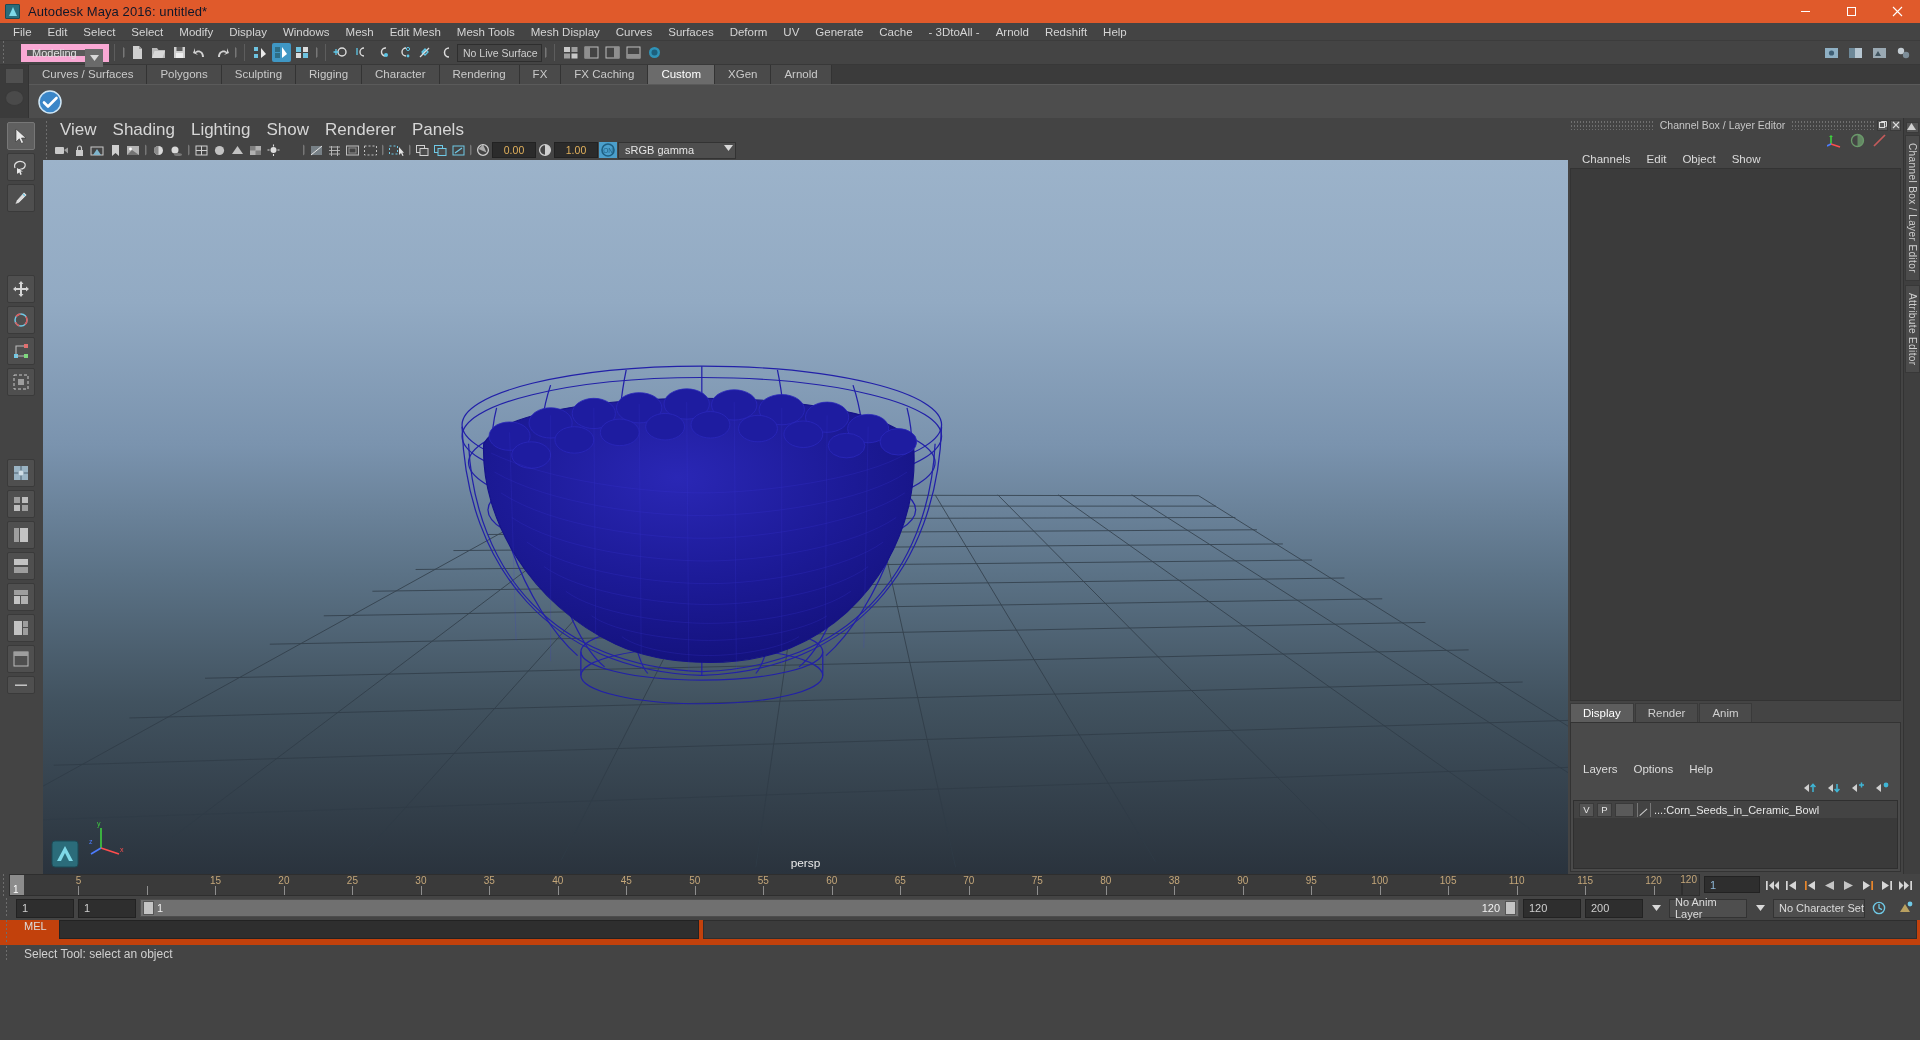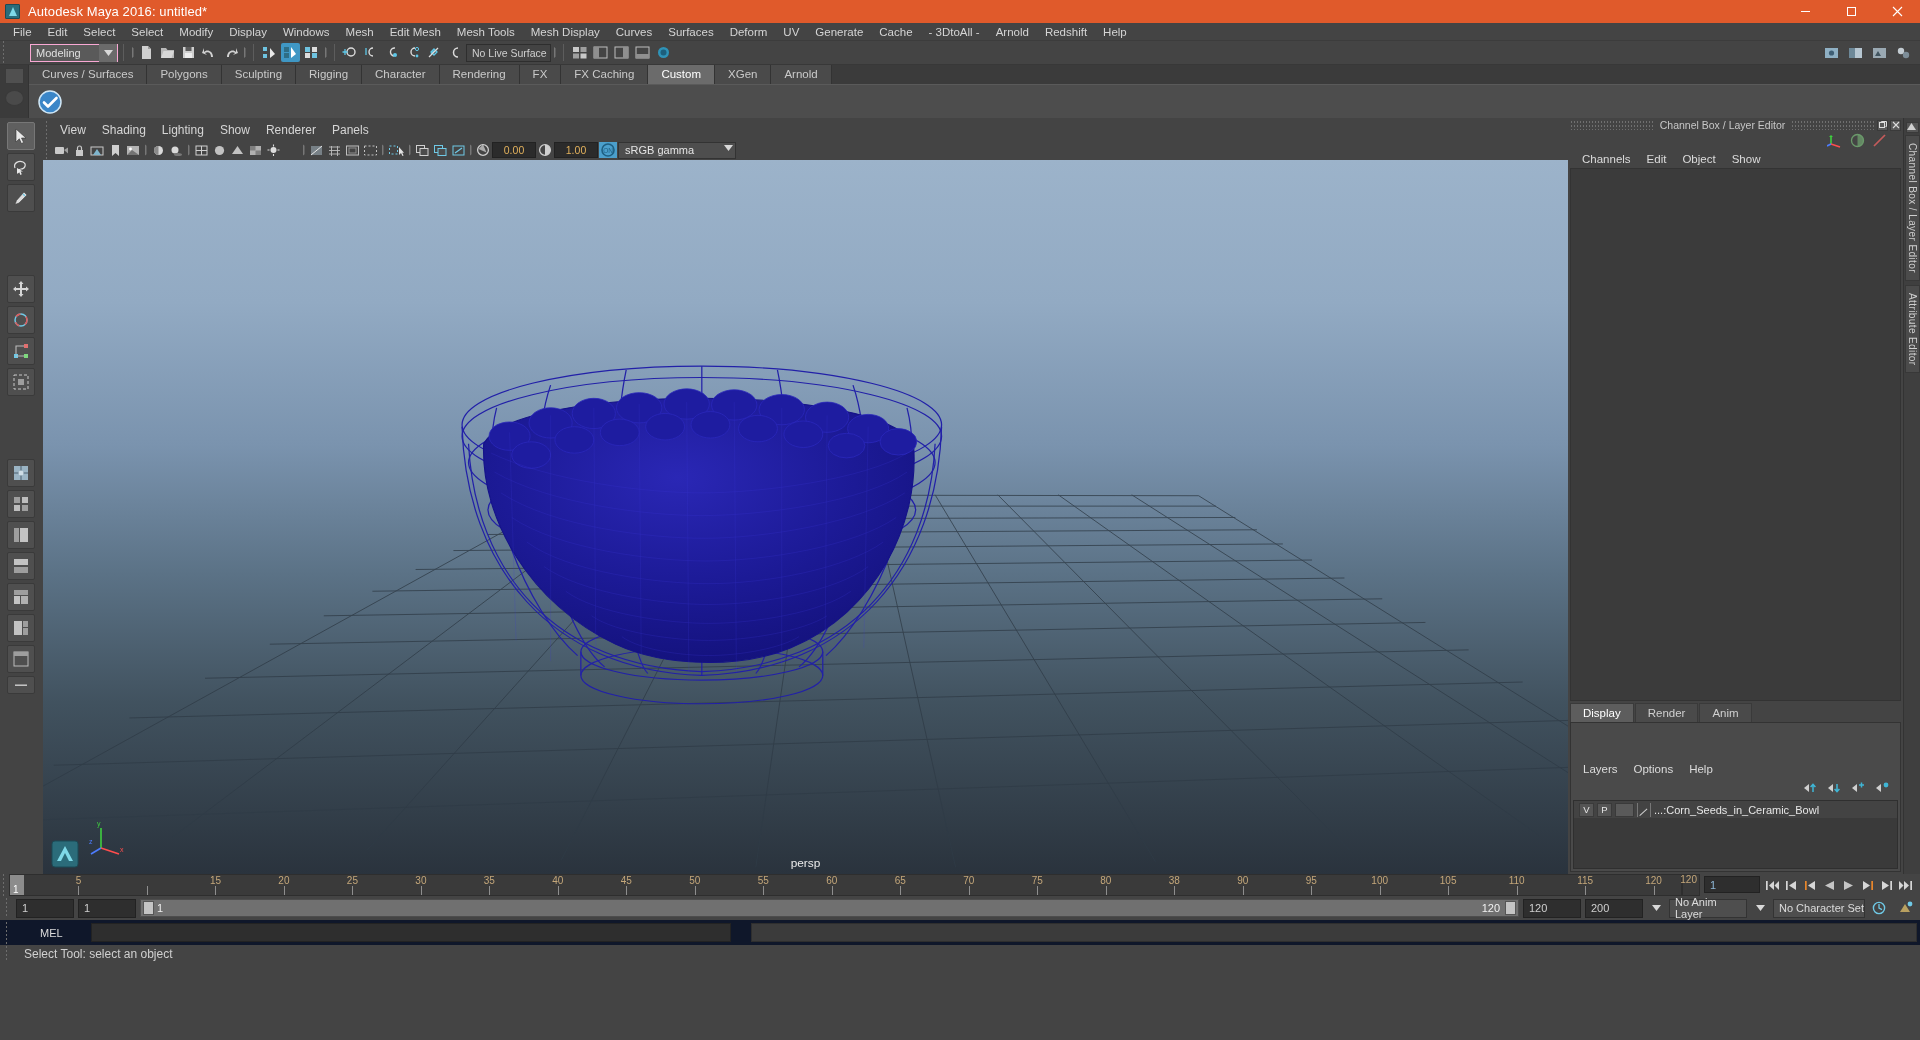--- a/index.html
+++ b/index.html
@@ -1,21 +1,21 @@
 <!DOCTYPE html>
 <html><head>
 <meta charset="utf-8">
 <style>
   * { box-sizing: border-box; margin:0; padding:0; }
   html,body{ width:1920px; height:1040px; overflow:hidden; background:#444444;
     font-family:"Liberation Sans", sans-serif; }
 
   
   .titlebar{ height:23px; background:#e05a2b; display:flex; align-items:center;
-    color:#ffffff; font-size:13px; position:relative;text-align:right; }
+    color:#0f172a; font-size:13px; position:relative;text-align:right; }
   .titlebar .logo{ width:15px; height:15px; margin:0 8px 0 5px; background:#2b6c7a;
     border:1px solid #1c4a55; border-radius:1px; position:relative; flex:none; }
   .titlebar .logo::after{ content:""; position:absolute; left:3px; top:2px; width:8px; height:9px;
     background:#7fd9e8; clip-path:polygon(50% 0,100% 100%,0 100%); }
   .titlebar .ttl{ font-size:13px; letter-spacing:.1px; }
   .winbtns{ position:absolute; right:0; top:0; height:23px; display:flex; }
   .winbtn{ width:46px; height:23px; display:flex; align-items:center; justify-content:center;
     color:#fff; font-size:13px; }
   .winbtn svg{ display:block; }
 
@@ -24,23 +24,23 @@
     padding-left:5px; border-bottom:1px solid #3c3c3c; }
   .menubar .mi{ color:#d5d5d5; font-size:11.5px; padding:0 8px; line-height:18px;
     white-space:nowrap; }
 
   
   .statusbar{ height:24px; background:#444444; display:flex; align-items:center;
     border-bottom:1px solid #383838; position:relative; }
   .grip{ width:9px; height:100%; flex:none;
     background-image:radial-gradient(#6d6d6d 1px, transparent 1px);
     background-size:3px 4px; background-position:2px 3px; background-repeat:repeat-y; }
-  .modesel{ width:88px; height:18px; background:#5a5a5a; border:1px solid #f9a8d4;
+  .modesel{ width:88px; height:18px; background:#5a5a5a; border:6px solid #f9a8d4;
     color:#e0e0e0; font-size:11px; display:flex; align-items:center; padding-left:5px;
-    margin-left:21px; position:relative; }
+    margin-left:12px; position:relative; }
   .modesel .arw{ position:absolute; right:0; top:-1px; width:18px; height:18px; background:#6a6a6a;
     display:flex; align-items:center; justify-content:center; }
   .tsep{ width:1px; height:17px; background:#5d5d5d; margin:0 5px; flex:none; }
   .tbtn{ width:19px; height:19px; margin:0 1px; display:flex; align-items:center;
     justify-content:center; flex:none; border-radius:2px; }
   .tbtn.on{ background:#3f97c4; }
   .pipe{ width:7px; height:17px; flex:none; display:flex; align-items:center; justify-content:center; }
   .pipe::after{ content:""; width:2px; height:12px; background:#777; clip-path:polygon(0 0,100% 15%,100% 85%,0 100%);}
   .livesurf{ height:18px; width:85px; background:#434343; border:1px solid #2e2e2e; color:#cfcfcf;
     font-size:10.5px; display:flex; align-items:center; padding-left:5px; }
@@ -63,21 +63,21 @@
   .body{ display:flex; height:756px; background:#444; }
   .toolcol{ width:41px; flex:none; background:#444; display:flex; flex-direction:column;
     align-items:center; padding-top:4px; }
   .tool{ width:28px; height:28px; margin-bottom:3px; background:#4f4f4f; border:1px solid #3a3a3a;
     border-radius:2px; display:flex; align-items:center; justify-content:center; }
   .tool.sel{ background:#5f5f5f; border-color:#777; }
   .toolgap{ height:60px; }
 
   .viewwrap{ flex:1; display:flex; flex-direction:column; background:#444; padding:2px 0 0 2px;}
   .vpmenu{ height:20px; background:#444; display:flex; align-items:center; }
-  .vpmenu .vm{ color:#d6d6d6; font-size:12px; padding:0 8px; }
+  .vpmenu .vm{ color:#d6d6d6; font-size:17px; padding:0 8px; }
   .vptool{ height:20px; background:#444; display:flex; align-items:center; gap:0px; }
   .vt{ width:18px; height:18px; display:flex; align-items:center; justify-content:center; flex:none;}
   .numfld{ width:44px; height:16px; background:#2b2b2b; border:1px solid #222; color:#e2b15c;
     font-size:10.5px; display:flex; align-items:center; justify-content:center; flex:none; }
   .gammasel{ width:118px; height:17px; background:#4e4e4e; border:1px solid #333; color:#e4e4e4;
     font-size:11px; display:flex; align-items:center; padding-left:6px; position:relative; flex:none;}
   .gammasel .ar{ position:absolute; right:2px; top:2px; }
 
   .viewport{ flex:1; position:relative; overflow:hidden;
     background:linear-gradient(180deg,#9bb2c9 0%, #93abc4 18%, #7c95b0 37%,
@@ -145,21 +145,21 @@
   .rangebar{ flex:1; height:18px; background:#707070; border:1px solid #4d4d4d; position:relative;
     display:flex; align-items:center; }
   .rhandle{ width:11px; height:14px; background:#c4c4c4; border:1px solid #555; position:absolute; }
   .rlbl{ position:absolute; font-size:11px; color:#f0f0f0; }
   .anlayer{ width:78px; height:19px; background:#4e4e4e; border:1px solid #333; color:#dcdcdc;
     font-size:11px; display:flex; align-items:center; padding-left:5px; flex:none; }
   .charset{ width:92px; height:19px; background:#4e4e4e; border:1px solid #333; color:#dcdcdc;
     font-size:11px; display:flex; align-items:center; padding-left:5px; flex:none; }
 
   
-  .melrow{ height:25px; background:#0f172a; display:flex; align-items:center; padding:0 3px; gap:20px;}
+  .melrow{ height:25px; background:#c2410c; display:flex; align-items:flex-start; padding:0 3px; gap:4px;}
   .mellbl{ color:#dcdcdc; font-size:11px; padding:0 8px; }
   .melinput{ width:640px; height:19px; background:#2e2e2e; border:1px solid #222; flex:none; }
   .meloutput{ flex:1; height:19px; background:#3b3b3b; border:1px solid #2e2e2e; }
   .statusrow{ height:18px; background:#444; display:flex; align-items:center; padding-left:3px; }
   .statustxt{ font-size:12px; color:#d0d0d0; padding-left:12px; }
   svg{ display:block; }
 </style>
 </head>
 <body>
 

